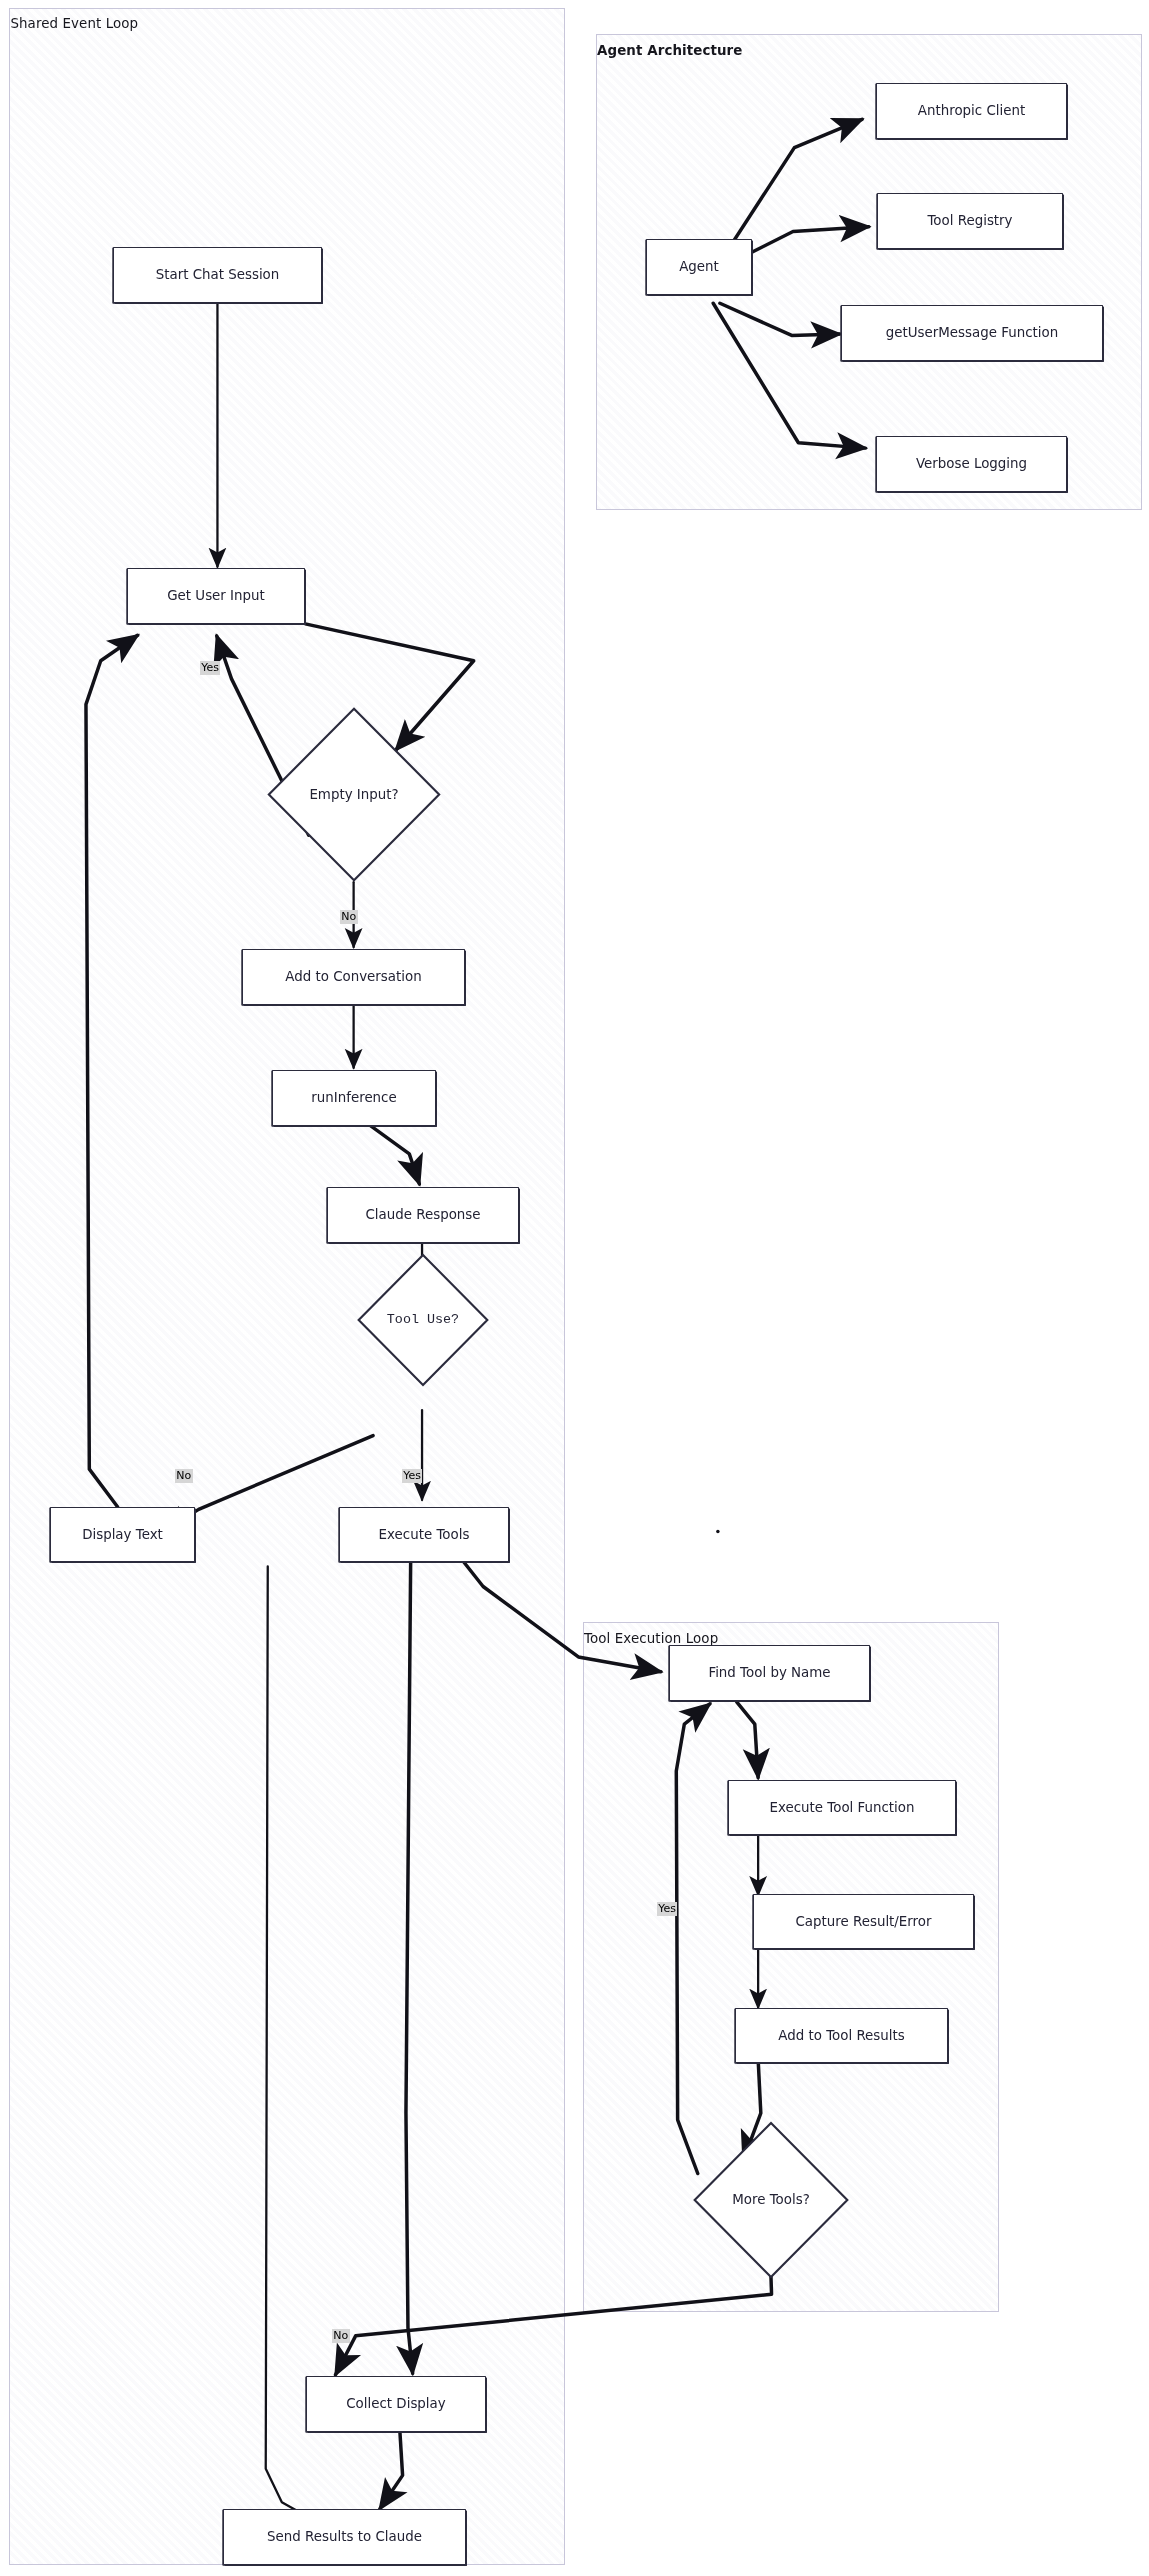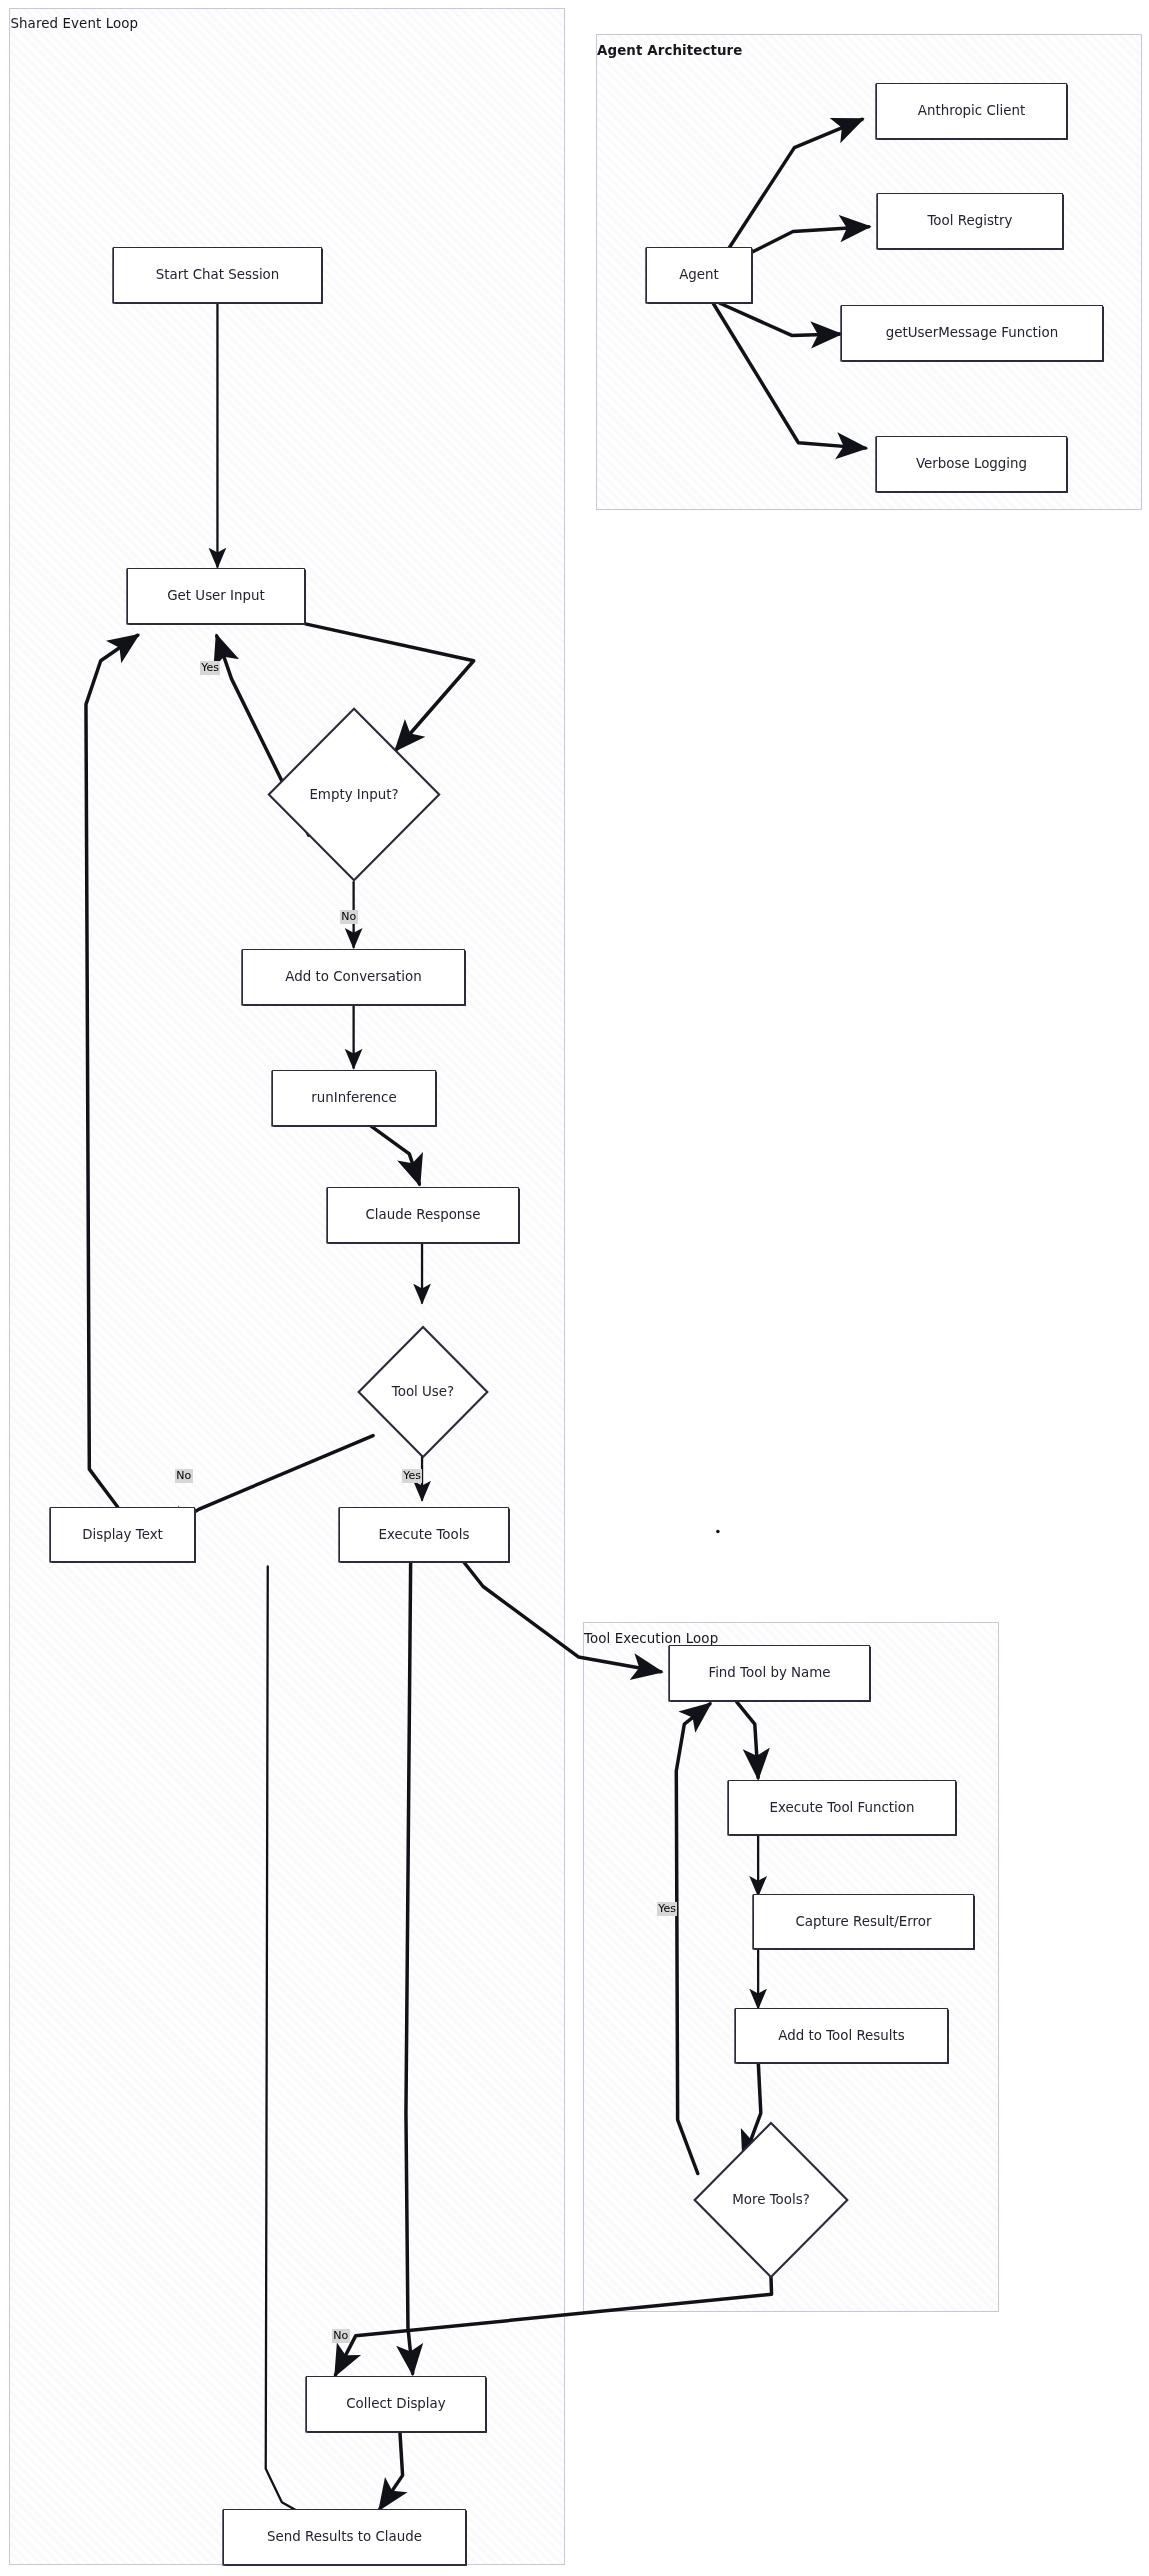--- a/index.html
+++ b/index.html
@@ -180,21 +180,21 @@
   </div>
 
   <div class="node rect" style="left:272px;top:1070px;width:164px;height:56px;">
     <span>runInference</span>
   </div>
 
   <div class="node rect" style="left:327px;top:1187px;width:192px;height:56px;">
     <span>Claude Response</span>
   </div>
 
-  <div class="node diamond" style="left:356px;top:1324px;width:134px;height:136px;">
+  <div class="node diamond" style="left:356px;top:1252px;width:134px;height:136px;font-family:Liberation Mono, monospace;">
     <svg class="dshape" viewBox="0 0 200 202">
       <polygon points="100,4 196,101 100,198 4,101" fill="#ffffff" stroke="#2b2b3d" stroke-width="3.2"></polygon>
     </svg>
     <span class="dlabel">Tool Use?</span>
   </div>
 
   <div class="node rect" style="left:50px;top:1507px;width:145px;height:55px;">
     <span>Display Text</span>
   </div>
 
@@ -203,21 +203,21 @@
   </div>
 
   <div class="node rect" style="left:306px;top:2376px;width:180px;height:56px;">
     <span>Collect Display</span>
   </div>
 
   <div class="node rect" style="left:223px;top:2509px;width:243px;height:56px;">
     <span>Send Results to Claude</span>
   </div>
 
-  <div class="node rect" style="left:646px;top:247px;width:106px;height:56px;">
+  <div class="node rect" style="left:646px;top:239px;width:106px;height:56px;">
     <span>Agent</span>
   </div>
 
   <div class="node rect" style="left:876px;top:83px;width:191px;height:56px;">
     <span>Anthropic Client</span>
   </div>
 
   <div class="node rect" style="left:877px;top:193px;width:186px;height:56px;">
     <span>Tool Registry</span>
   </div>

